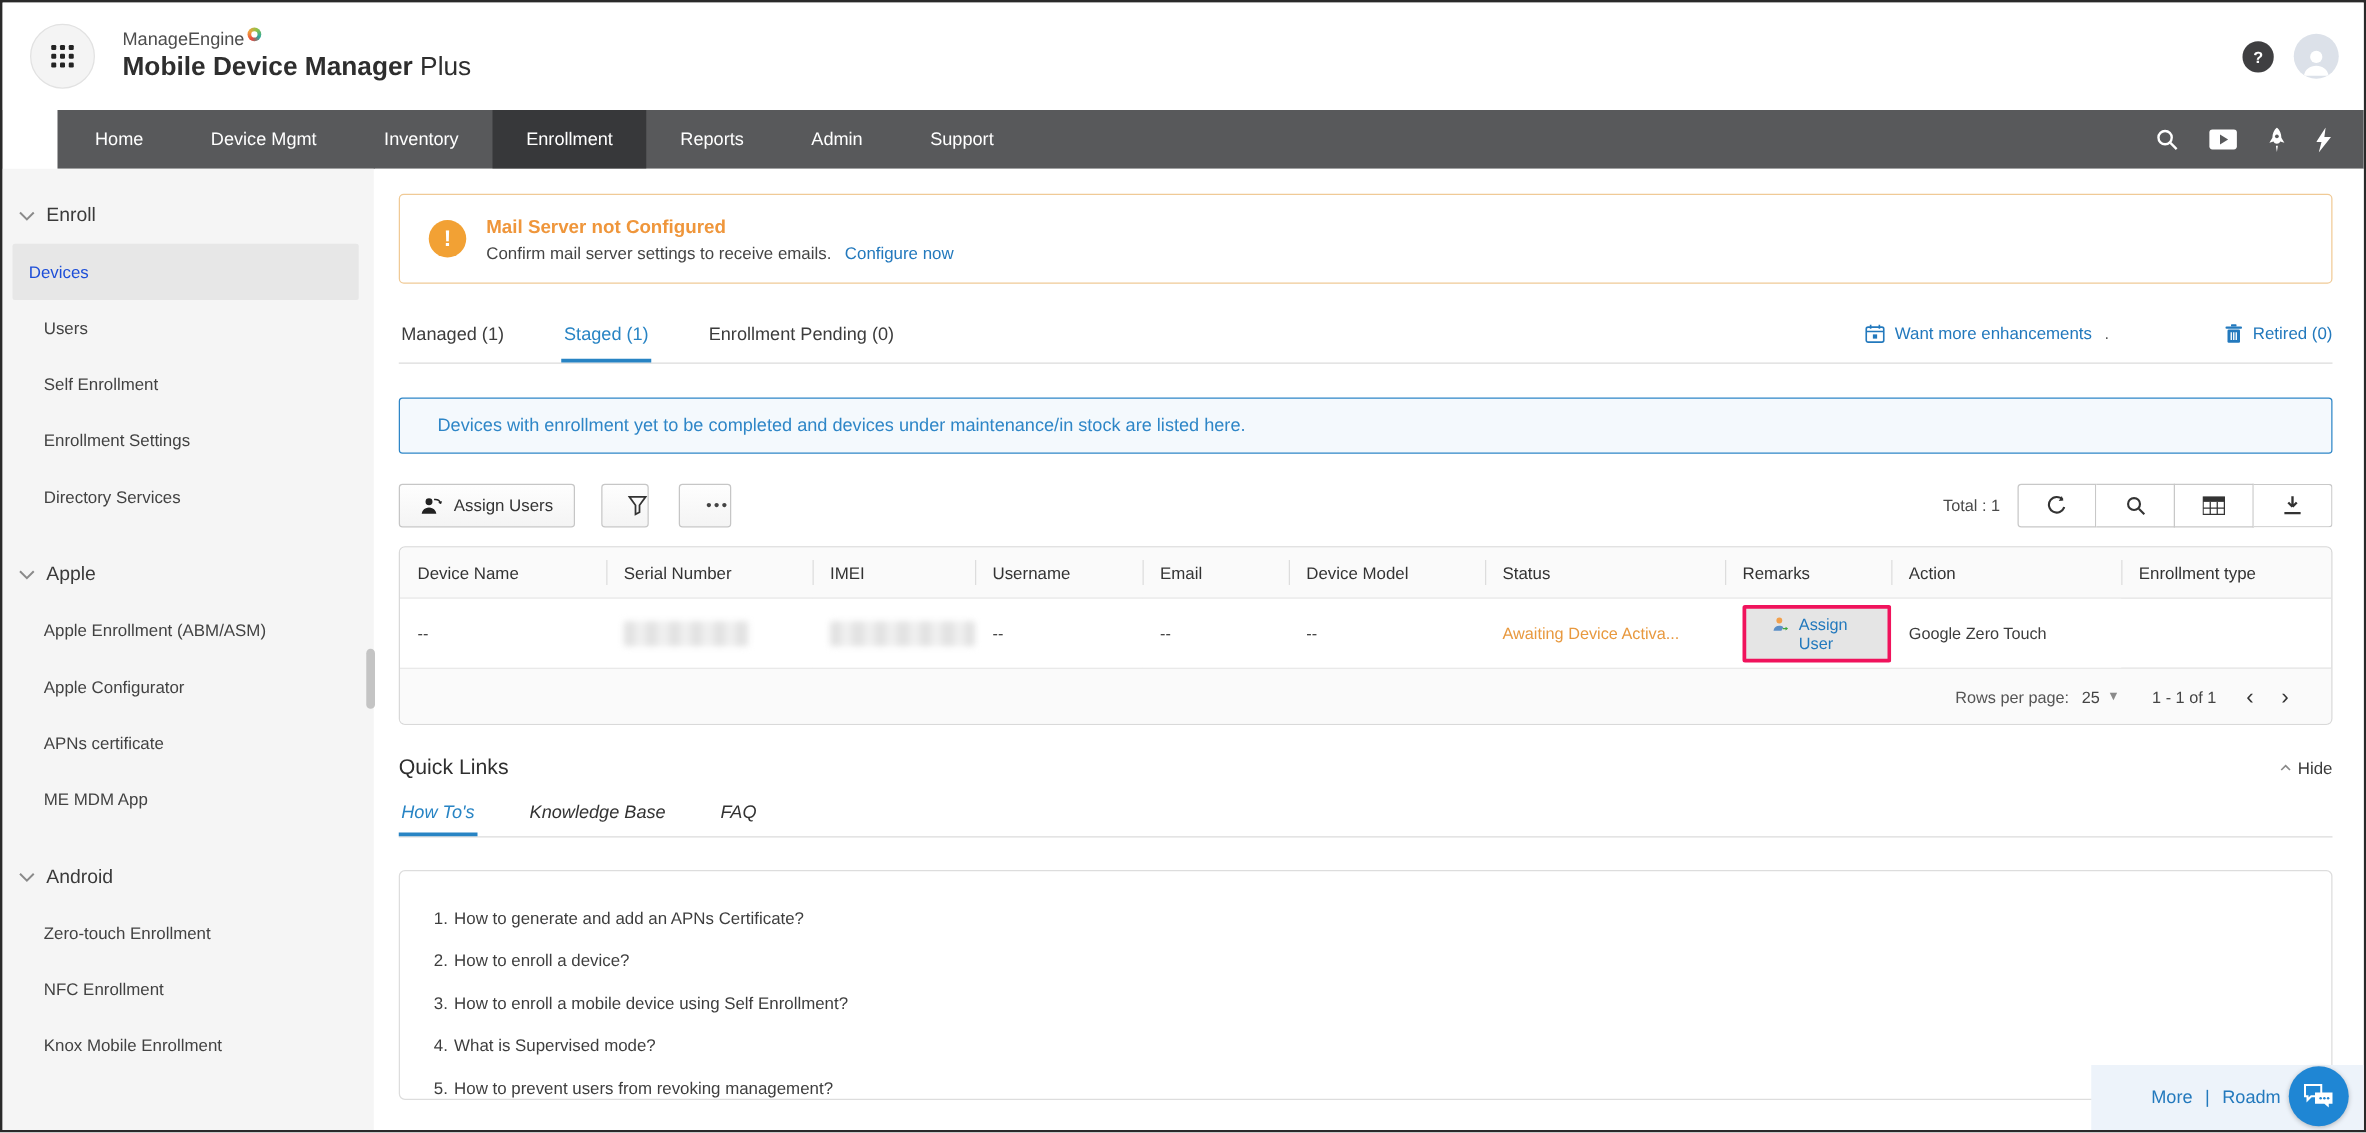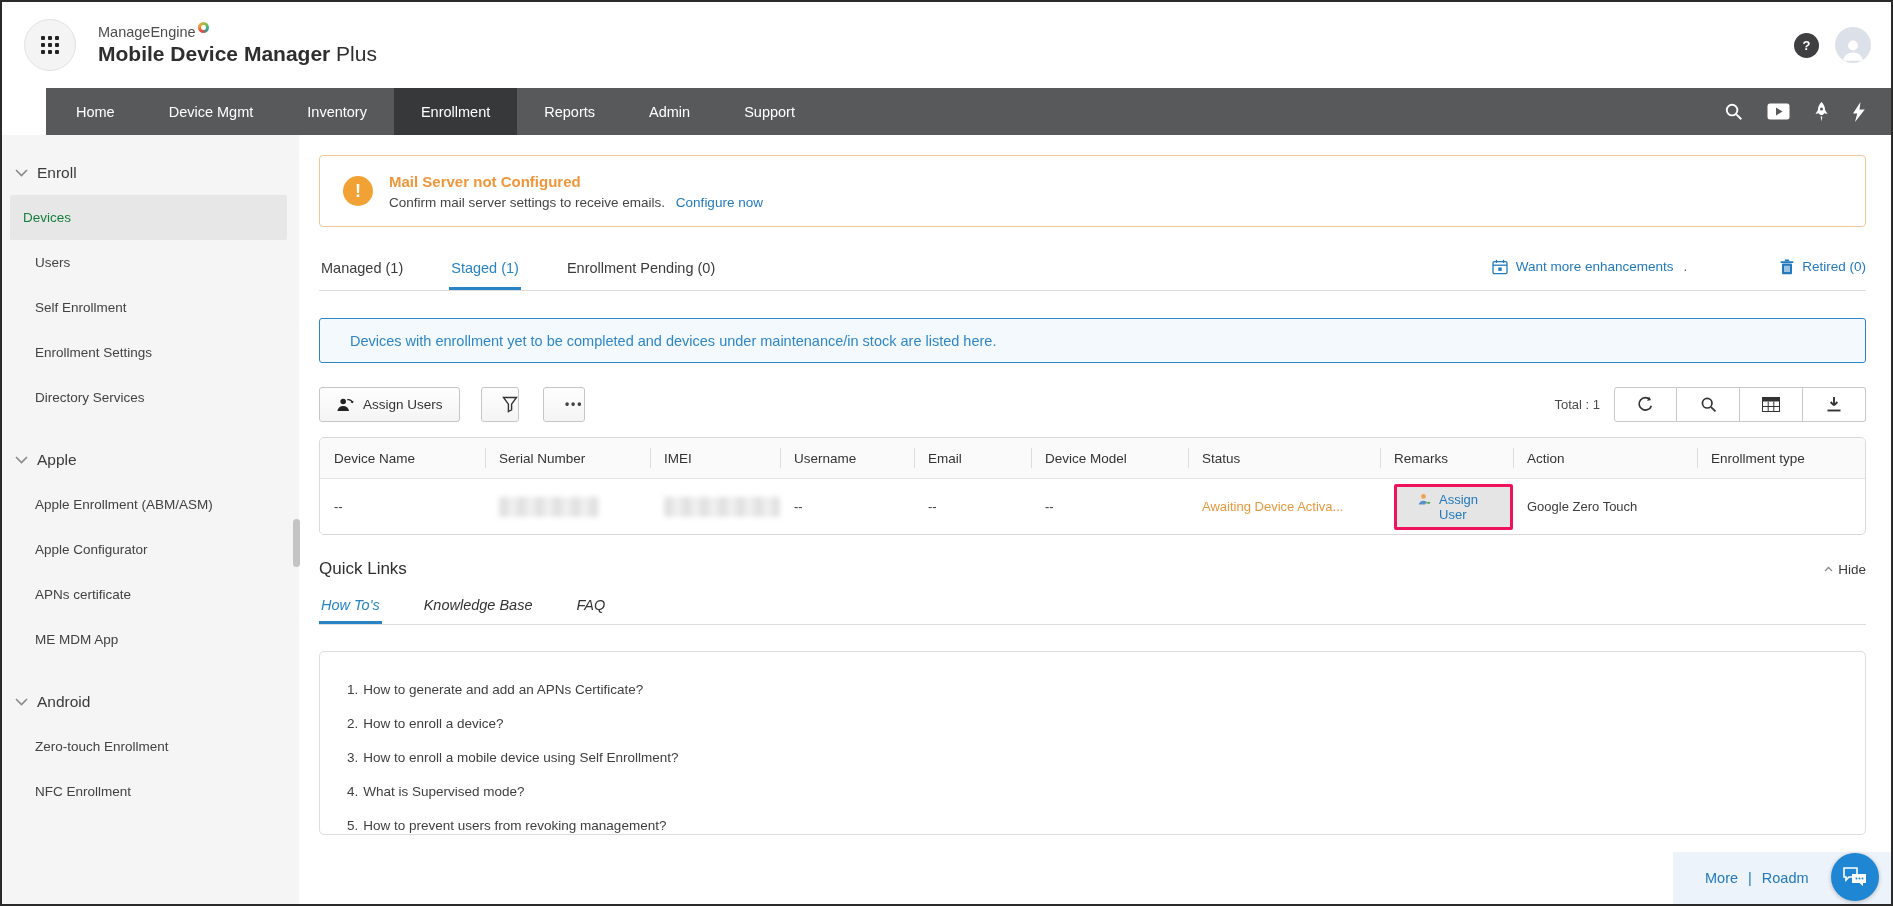--- a/index.html
+++ b/index.html
@@ -31,21 +31,21 @@
   .nav-item.active { background:#37383a; }
   .nav-icons { margin-left:auto; display:flex; align-items:center; gap:24px; padding-right:26px; }
   .nav-icons .nico { display:flex; align-items:center; cursor:pointer; }
 
   
   .sidebar { position:absolute; left:0; top:133px; bottom:0; width:297px; background:#f5f5f5; padding-top:16px; }
   .side-title { height:44px; display:flex; align-items:center; gap:9px; padding-left:13px;
                 font-size:15.5px; color:#3a3a3a; cursor:pointer; }
   .side-item { height:45px; display:flex; align-items:center; padding-left:25px; margin:0 12px 0 8px;
                font-size:13.5px; color:#424242; cursor:pointer; border-radius:2px; }
-  .side-item.active { background:#e7e7e7; color:#15803d;padding-left:13px; }
+  .side-item.active { background:#e7e7e7; color:#1d4ed8;padding-left:13px; }
   .side-gap { height:18px; }
 
   
   .main { position:absolute; left:298px; top:133px; right:0; bottom:0; background:#fff; padding:20px 25px 0 19px; overflow:hidden; }
 
   .alert-banner { height:72px; border:1px solid #f0ca96; border-radius:4px; display:flex; align-items:center;
                   padding-left:23px; background:#fff; }
   .warn-badge { width:30px; height:30px; border-radius:50%; background:#f2a134; color:#fff; font-weight:bold;
                 font-size:18px; display:flex; align-items:center; justify-content:center; flex:0 0 30px; }
   .alert-text { margin-left:16px; }
@@ -109,21 +109,21 @@
   .ql-tab { display:flex; align-items:center; margin-right:40px; font-size:14.5px; color:#333;
             border-bottom:3px solid transparent; cursor:pointer; padding:0 2px;font-style:italic; }
   .ql-tab.active { color:#2884c4; border-bottom-color:#2884c4; }
   .ql-panel { margin-top:26px; border:1px solid #ddd; border-radius:5px; height:184px; padding:20px 0 0 27px; }
   .ql-item { height:34px; display:flex; align-items:center; font-size:13.5px; color:#3e3e3e; cursor:pointer; }
   .ql-item .n { margin-right:5px; }
 
   
   .scroll-pill { position:absolute; left:291px; top:517px; width:7px; height:48px; border-radius:4px; background:#c4c4c4; cursor:grab; }
   .footer-panel { position:absolute; right:0; bottom:0; width:218px; height:52px; background:#edf3fa;
-                  display:flex; align-items:center; padding-left:32px; font-size:14.5px; }
+                  display:flex; align-items:center; padding-left:48px; font-size:14.5px; }
   .footer-panel a { color:#2379bd; text-decoration:none; cursor:pointer; }
   .footer-sep { color:#2379bd; margin:0 10px; }
   .chat-bubble { position:absolute; right:12px; bottom:3px; width:48px; height:48px; border-radius:50%;
                  background:#1f86d4; display:flex; align-items:center; justify-content:center; cursor:pointer;
                  box-shadow:0 1px 4px rgba(0,0,0,.25); }
 </style>
 </head>
 <body>
 
 <div class="page">
@@ -263,20 +263,23 @@
       <svg width="13" height="8" viewBox="0 0 13 8">
           <path d="M1 1l5.5 5.5L12 1" fill="none" stroke="#8a8a8a" stroke-width="1.6"></path>
         </svg>
       <span>Android</span>
     </div>
     <div class="side-item">
         <span>Zero-touch Enrollment</span>
       </div>
     <div class="side-item">
         <span>NFC Enrollment</span>
+      </div>
+    <div class="side-item">
+        <span>Knox Mobile Enrollment</span>
       </div>
   </aside>
 
   <main class="main">
 
     <div class="alert-banner">
       <div class="warn-badge">!</div>
       <div class="alert-text">
         <div class="alert-title">Mail Server not Configured</div>
         <div class="alert-sub">
@@ -409,20 +412,28 @@
                 <circle cx="7" cy="4" r="3" fill="#f2a04c"></circle>
                 <path d="M1 14.5c.5-3.2 2.9-5 6-5 1.6 0 3 .5 4.1 1.4l-2 3.6z" fill="#5b8fc7"></path>
                 <path d="M10.5 12.3h4.2" stroke="#3da63d" stroke-width="1.4"></path>
                 <path d="M13.4 10.4l2.6 1.9-2.6 1.9z" fill="#3da63d"></path>
               </svg>
             <a>Assign User</a>
           </span>
         </div>
         <div class="td">Google Zero Touch</div>
       </div>
+      <div class="pag">
+        <span>Rows per page:</span>
+        <span class="rv">25</span>
+        <span class="caret">▼</span>
+        <span class="range">1 - 1 of 1</span>
+        <span class="pchev">‹</span>
+        <span class="pchev next">›</span>
+      </div>
     </div>
 
     <div class="ql-head">
       <span class="ql-title">Quick Links</span>
       <span class="hide-link">
         <svg width="9" height="6" viewBox="0 0 9 6">
             <path d="M1 5l3.5-3.5L8 5" fill="none" stroke="#8a8a8a" stroke-width="1.3"></path>
           </svg>
         <span>Hide</span>
       </span>

